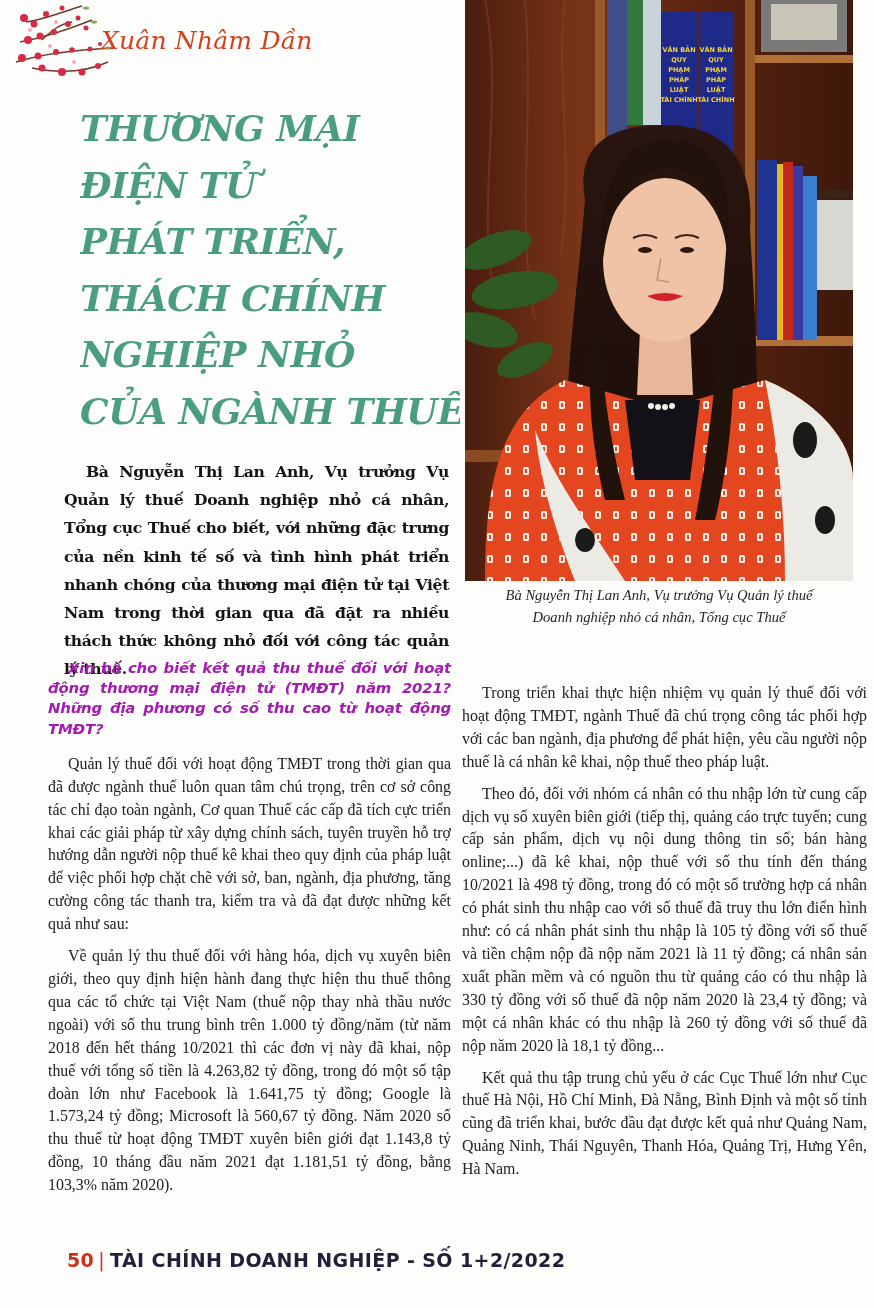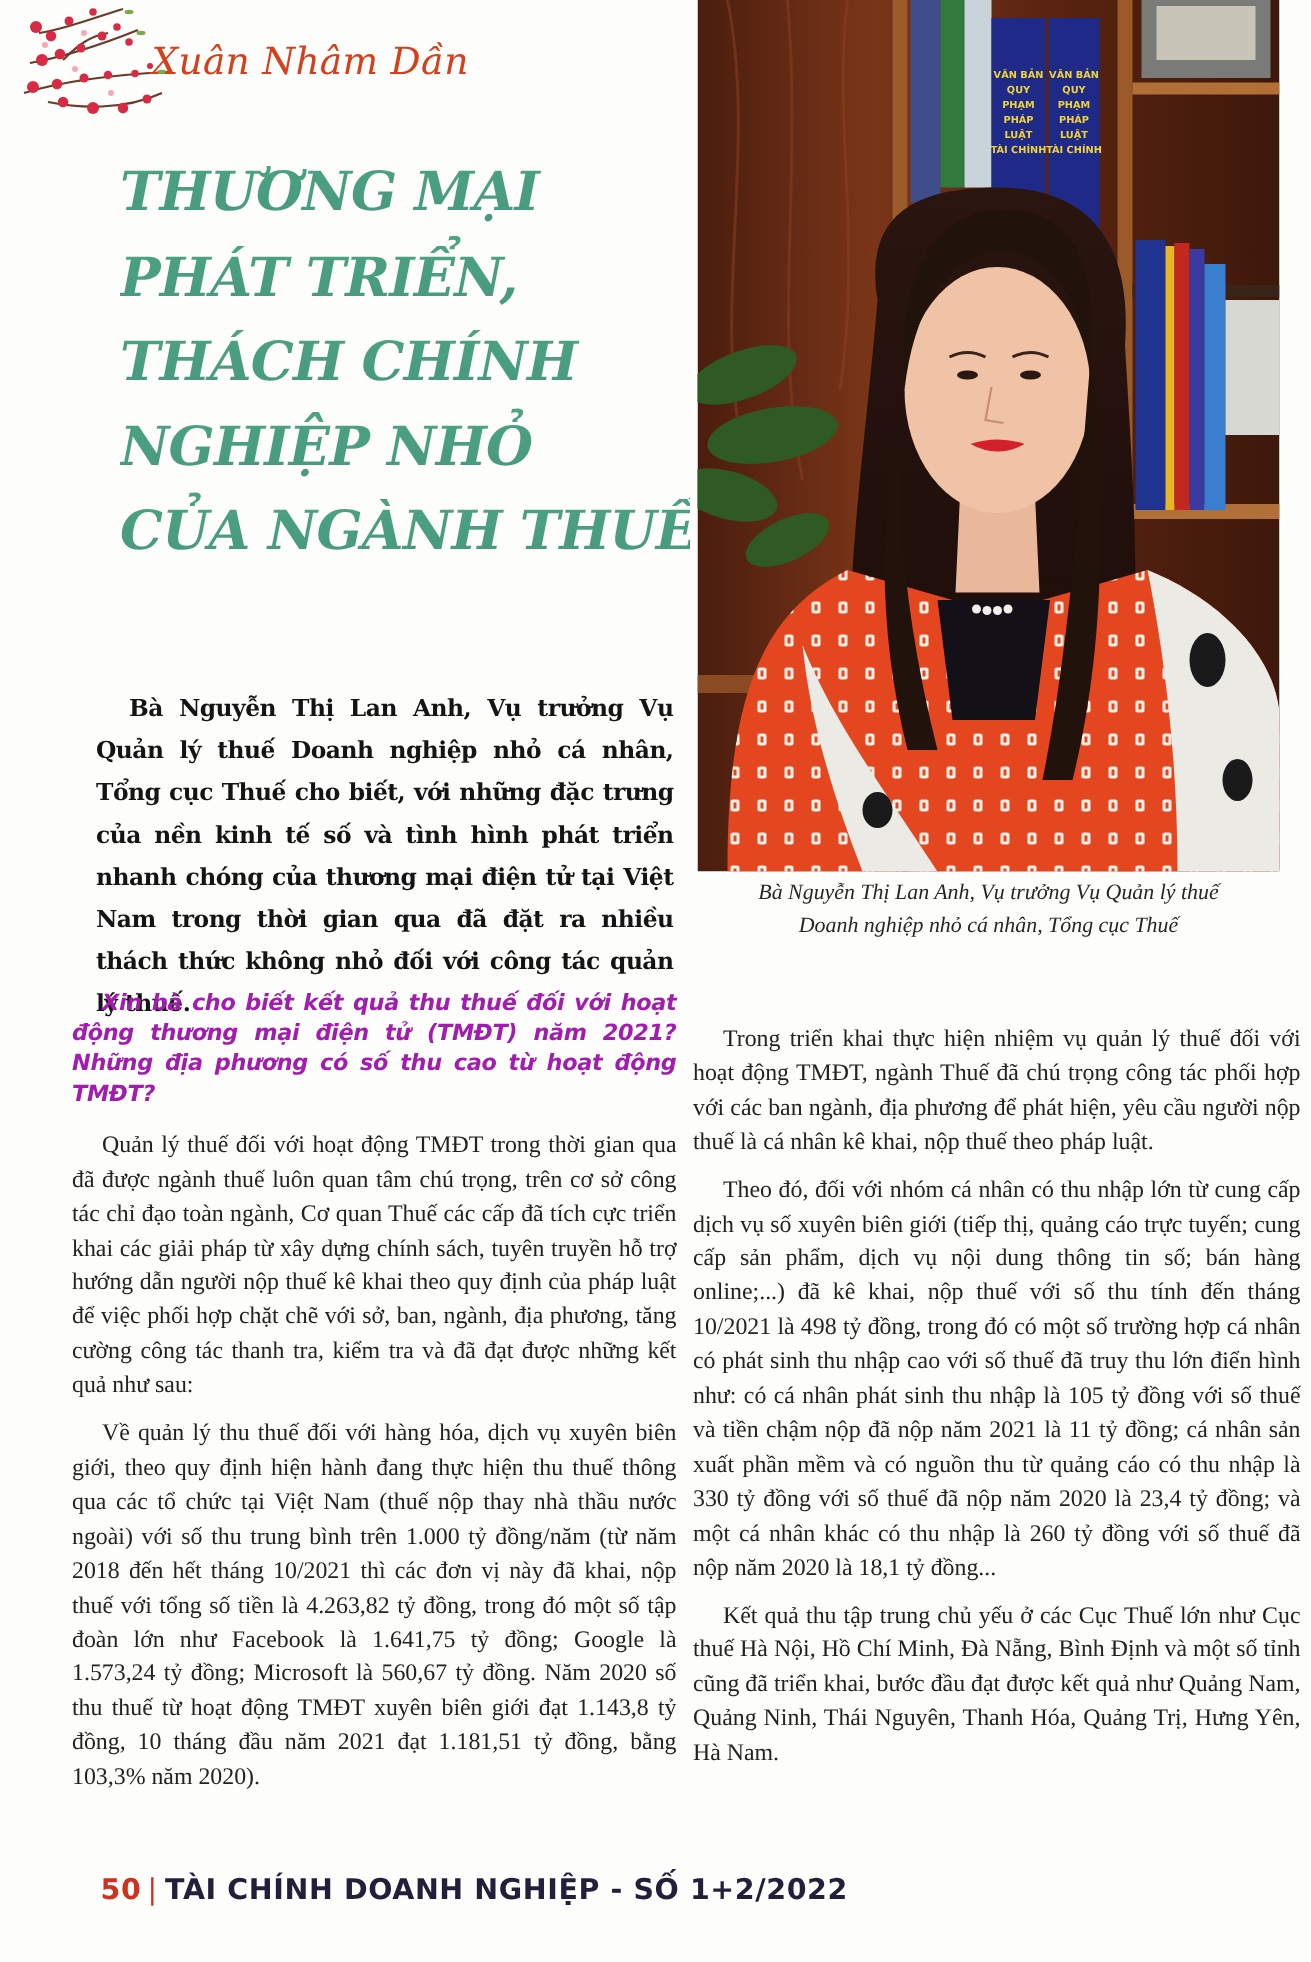--- a/index.html
+++ b/index.html
@@ -101,20 +101,21 @@
   <g fill="#7fa84a">
     <ellipse cx="82" cy="20" rx="3" ry="1.5"></ellipse>
       <ellipse cx="96" cy="46" rx="3" ry="1.5"></ellipse>
       <ellipse cx="74" cy="6" rx="3" ry="1.5"></ellipse>
   </g>
 </svg>
 <div class="abs edition">Xuân Nhâm Dần</div>
 
 <div class="abs headline">
   <div>THƯƠNG MẠI</div>
+  <div>ĐIỆN TỬ</div>
   <div>PHÁT TRIỂN,</div>
   <div>THÁCH CHÍNH</div>
   <div>NGHIỆP NHỎ</div>
   <div>CỦA NGÀNH THUẾ</div>
 </div>
 
 <div class="abs lead">Bà Nguyễn Thị Lan Anh, Vụ trưởng Vụ Quản lý thuế Doanh nghiệp nhỏ cá nhân, Tổng cục Thuế cho biết, với những đặc trưng của nền kinh tế số và tình hình phát triển nhanh chóng của thương mại điện tử tại Việt Nam trong thời gian qua đã đặt ra nhiều thách thức không nhỏ đối với công tác quản lý thuế.</div>
 
 <svg class="abs photo" viewBox="0 0 388 581" preserveAspectRatio="none">
   <defs>

